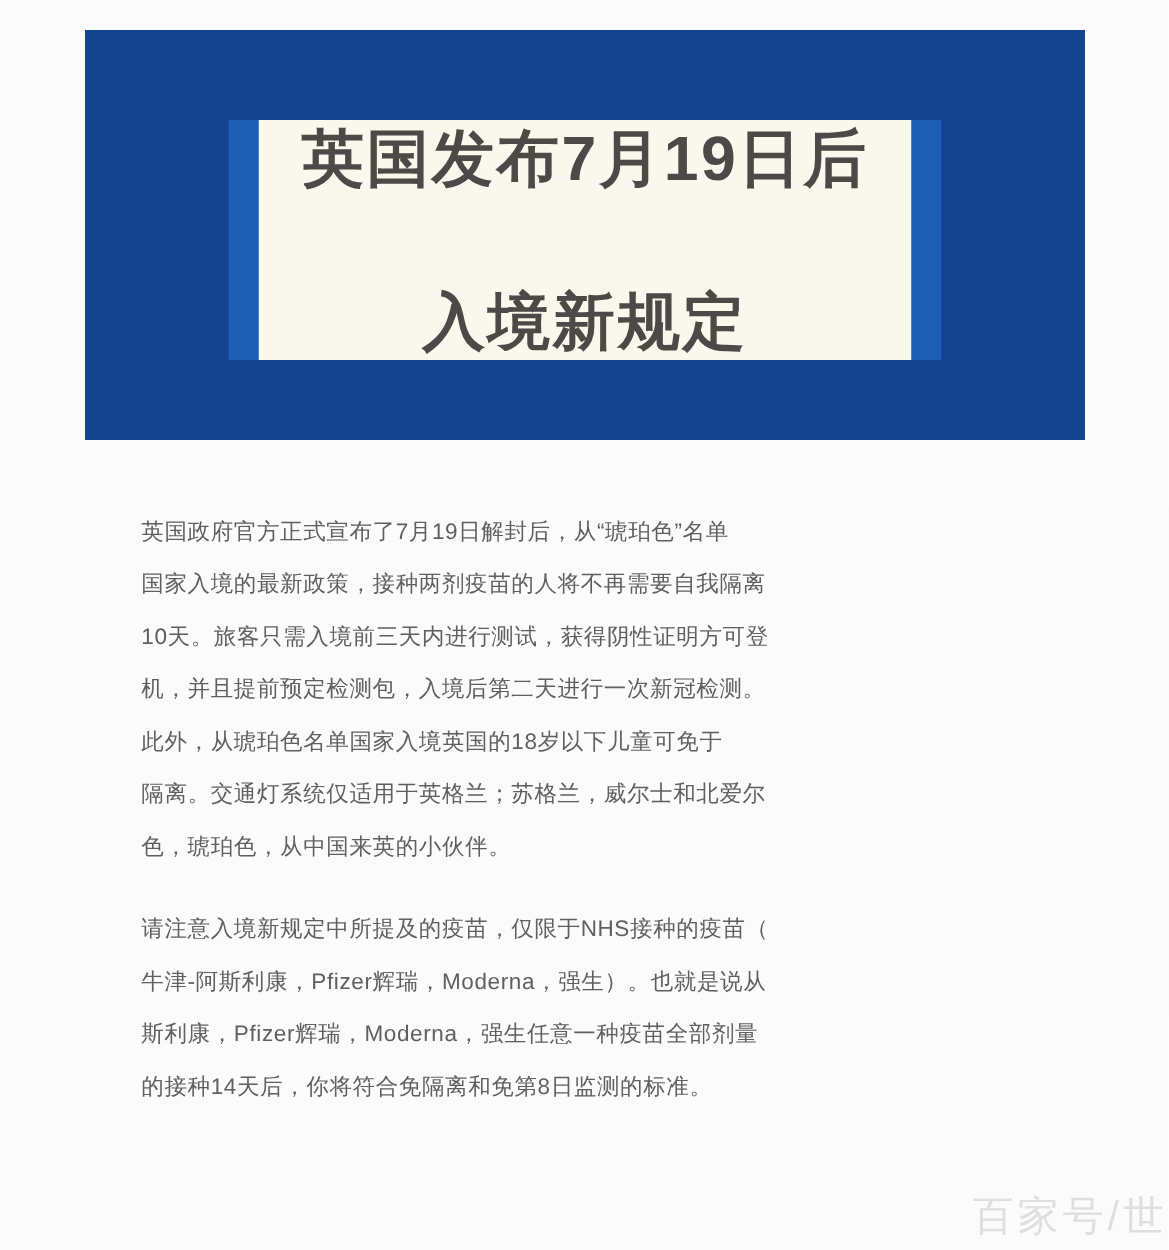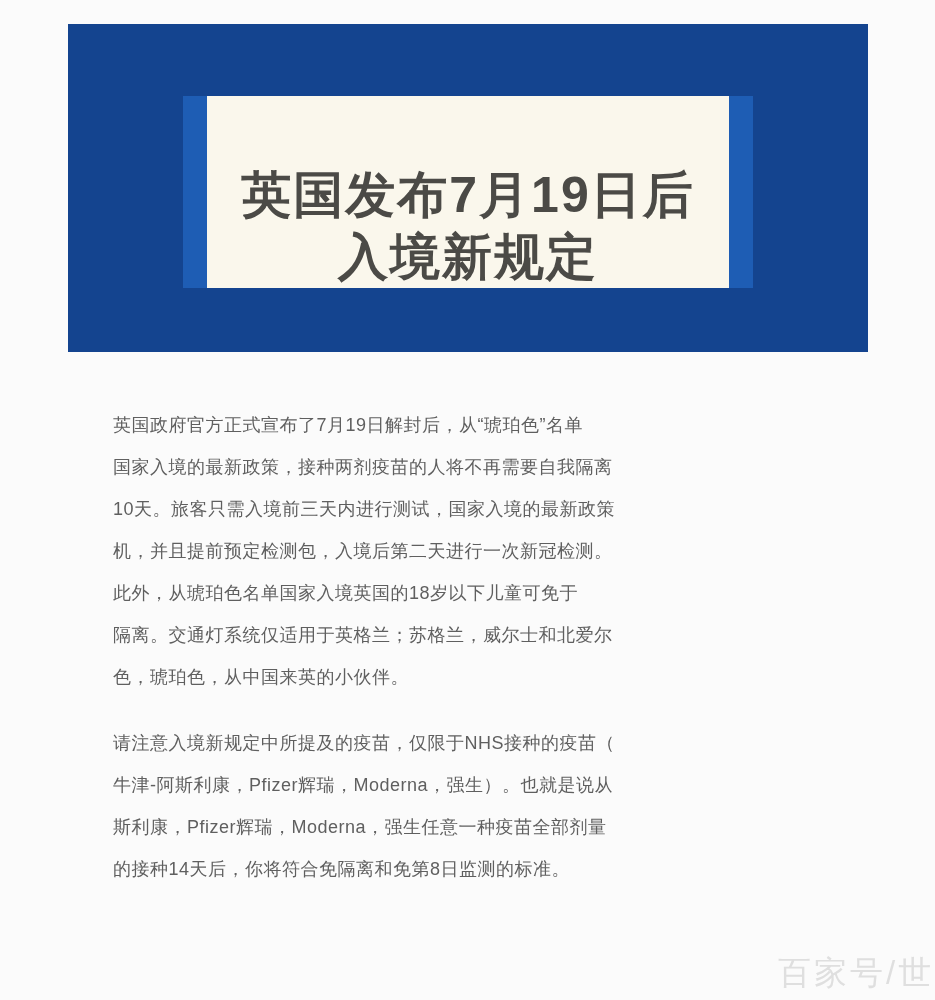--- a/index.html
+++ b/index.html
@@ -33,21 +33,21 @@
   }
   .card {
     position: absolute;
     left: 24px;
     top: 0;
     width: 522px;
     height: 192px;
     background: var(--card-bg, #faf7ec);
     display: flex;
     flex-direction: column;
-    justify-content: flex-end;
+    justify-content: space-between;
     align-items: center;
   }
   .title-line {
     font-size: 50px;
     line-height: 62px;
     font-weight: bold;
     letter-spacing: 2px;
     color: var(--title-color, #4b4a46);
     white-space: nowrap;
   }
@@ -88,21 +88,21 @@
         <div class="title-line">英国发布7月19日后</div>
         <div class="title-line">入境新规定</div>
       </div>
     </div>
   </div>
 
   <div class="article">
     <div class="paragraph">
         <div class="line">英国政府官方正式宣布了7月19日解封后，从“琥珀色”名单</div>
         <div class="line">国家入境的最新政策，接种两剂疫苗的人将不再需要自我隔离</div>
-        <div class="line">10天。旅客只需入境前三天内进行测试，国家入境的最新政策</div>
+        <div class="line">10天。旅客只需入境前三天内进行测试，获得阴性证明方可登</div>
         <div class="line">机，并且提前预定检测包，入境后第二天进行一次新冠检测。</div>
         <div class="line">此外，从琥珀色名单国家入境英国的18岁以下儿童可免于</div>
         <div class="line">隔离。交通灯系统仅适用于英格兰；苏格兰，威尔士和北爱尔</div>
         <div class="line">色，琥珀色，从中国来英的小伙伴。</div>
       </div>
     <div class="paragraph">
         <div class="line">请注意入境新规定中所提及的疫苗，仅限于NHS接种的疫苗（</div>
         <div class="line">牛津-阿斯利康，Pfizer辉瑞，Moderna，强生）。也就是说从</div>
         <div class="line">斯利康，Pfizer辉瑞，Moderna，强生任意一种疫苗全部剂量</div>
         <div class="line">的接种14天后，你将符合免隔离和免第8日监测的标准。</div>

